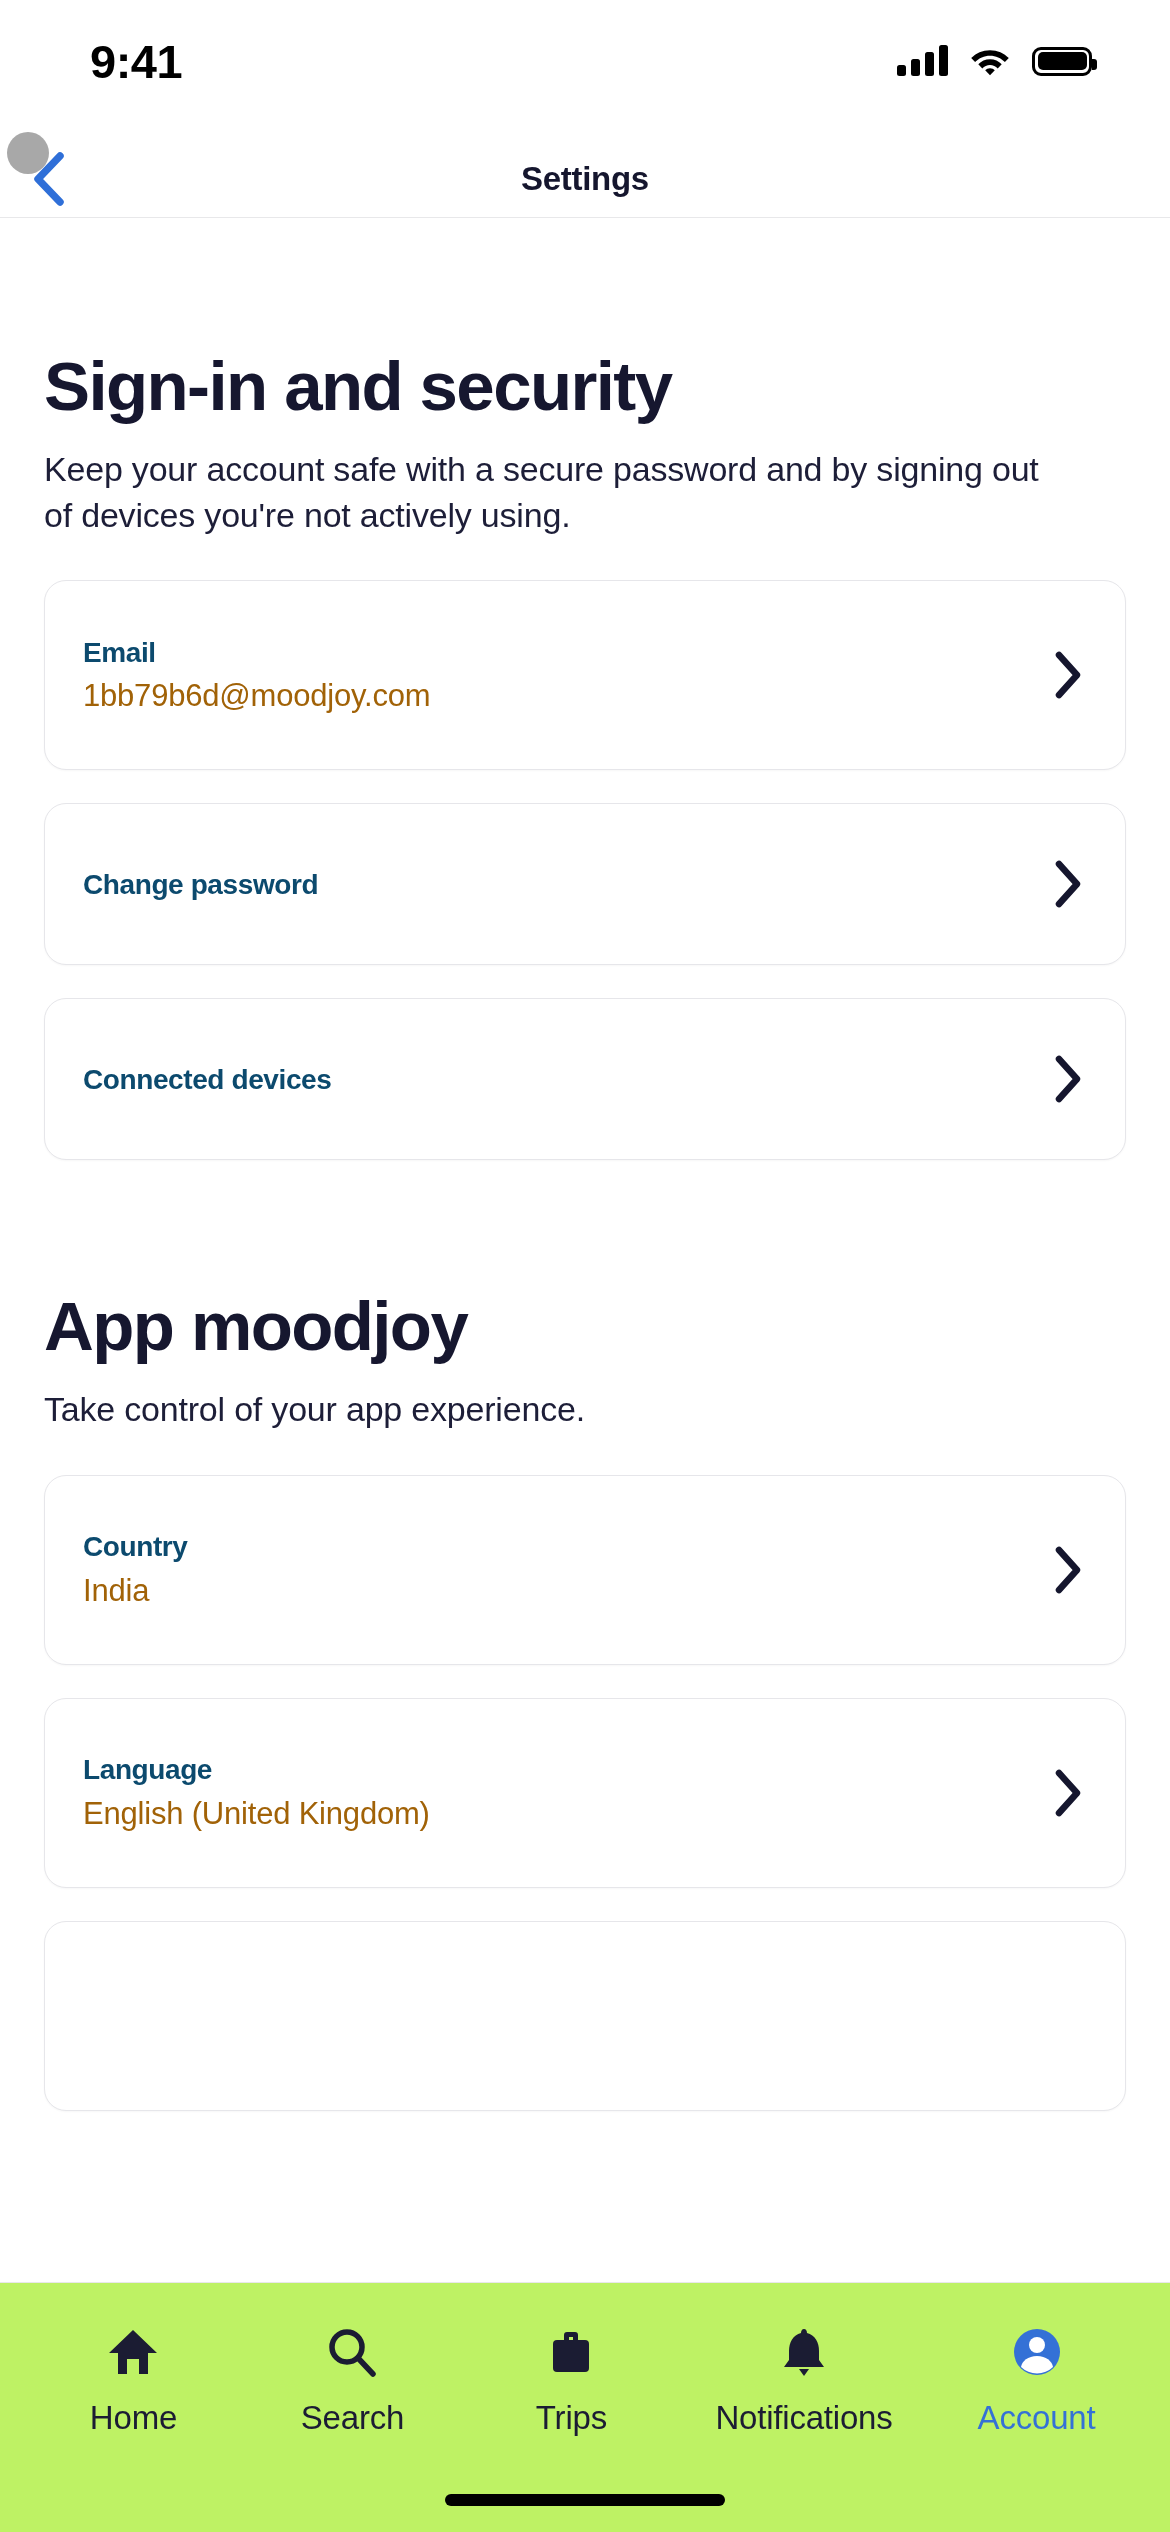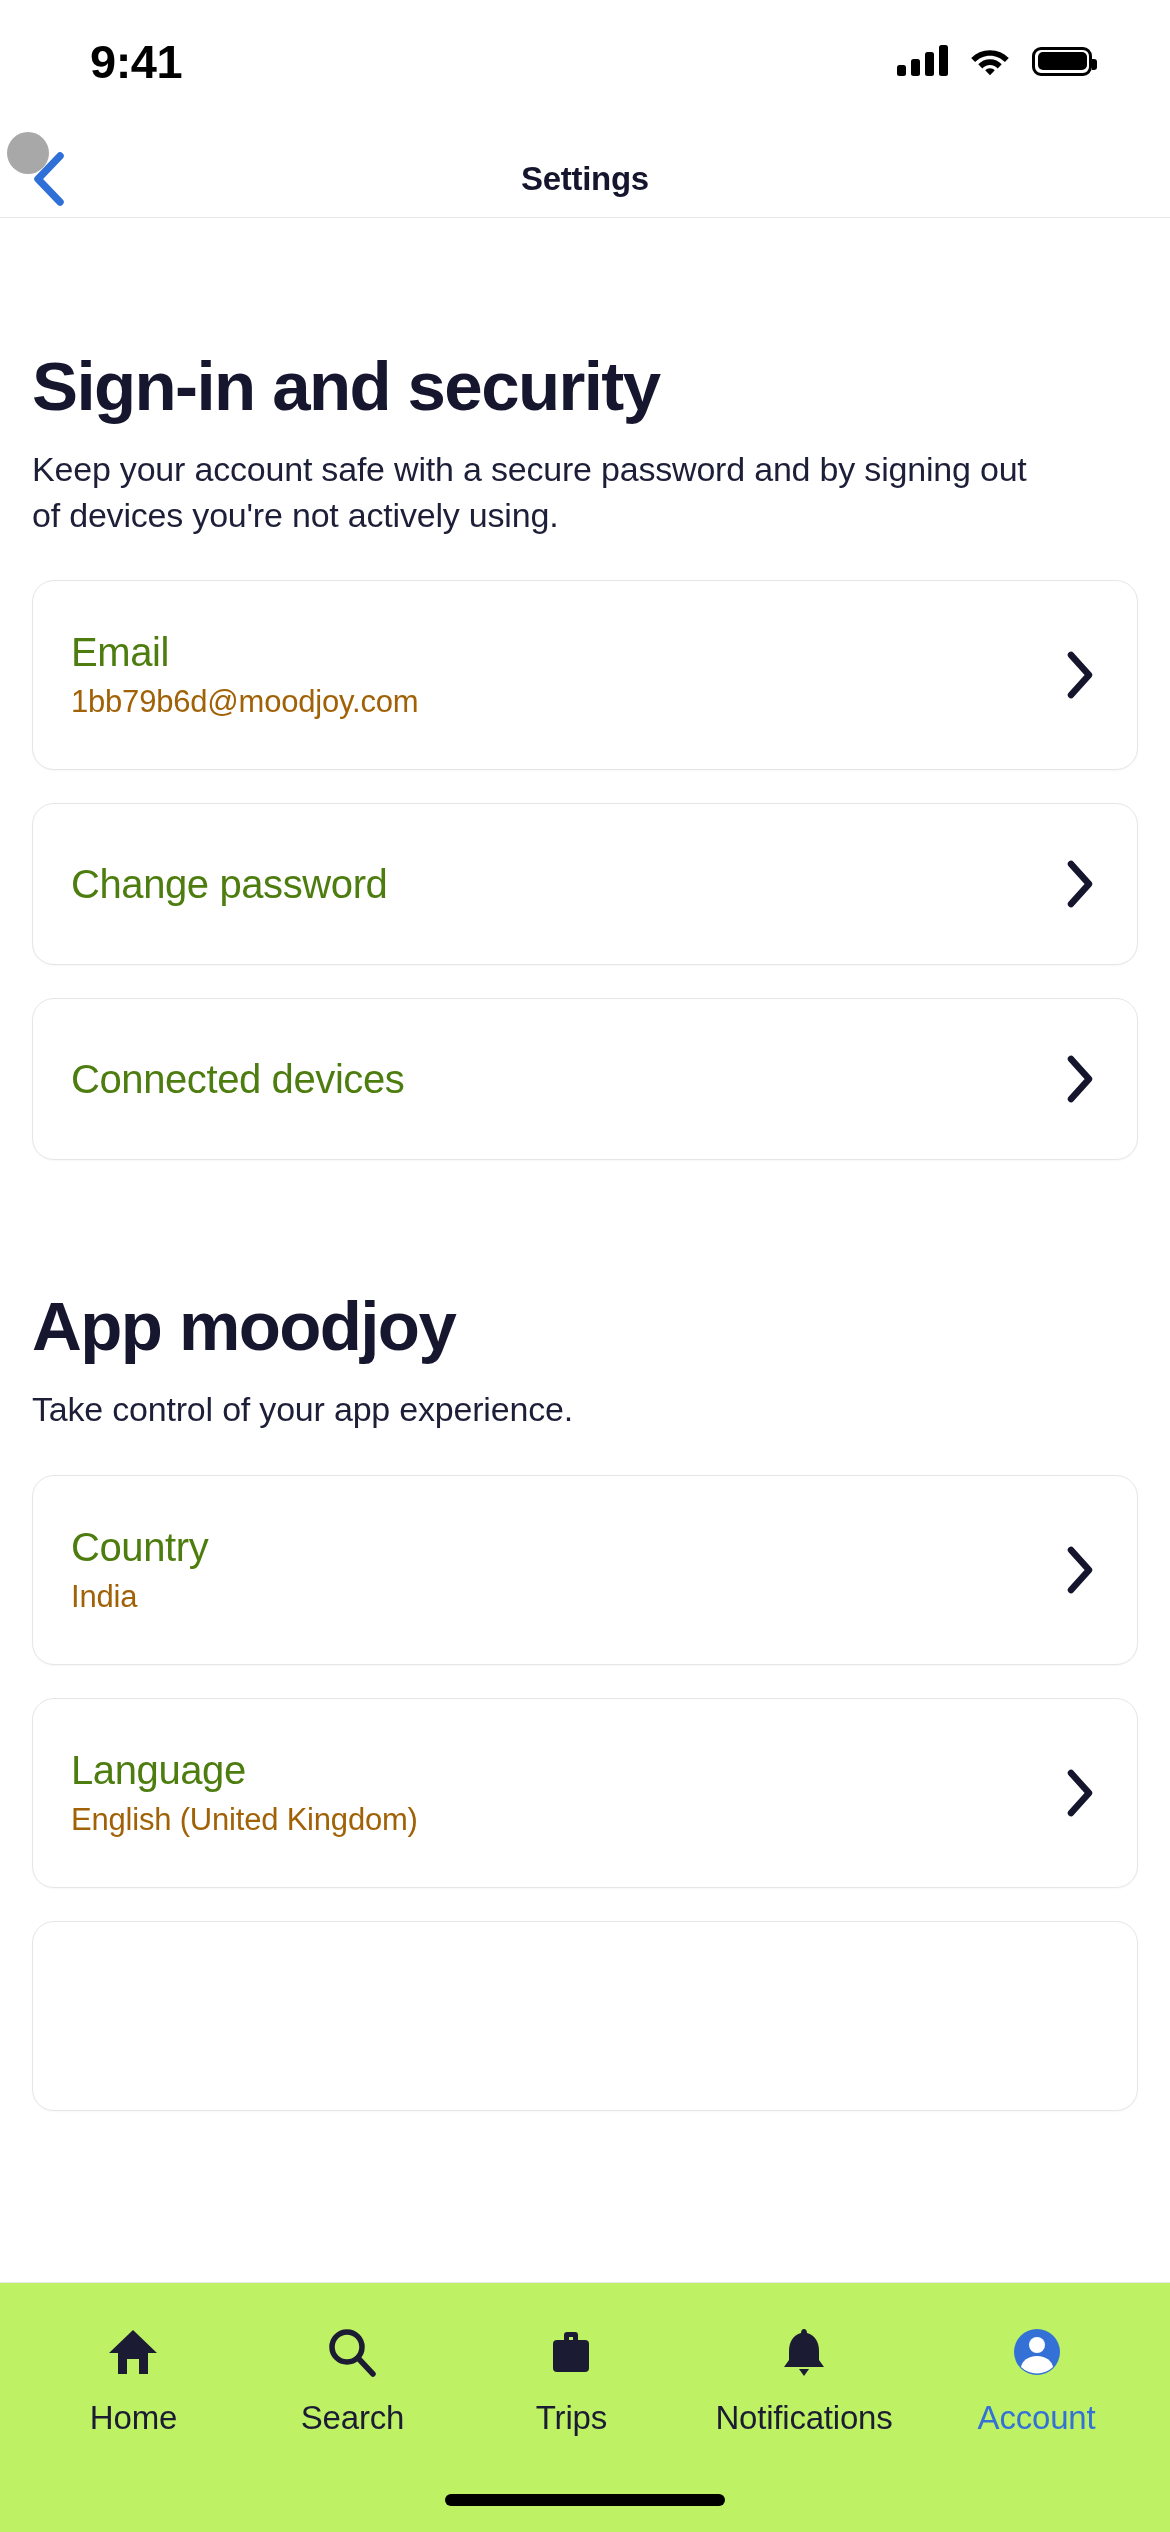--- a/index.html
+++ b/index.html
@@ -71,21 +71,21 @@
   .cursor-dot {
     position:absolute; left:7px; top:132px;
     width:42px; height:42px; border-radius:50%;
     background:#a8a8a8; z-index:40;
   }
 
   
   .content {
     flex:1 1 auto;
     overflow:hidden;
-    padding:0 32px;
+    padding:0 44px;
     position:relative;
   }
 
   .section { }
   .sec-sign { padding-top:92px; }
   .sec-app  { padding-top:130px; }
 
   .sec-title {
     font-size:69px; font-weight:bold; color:#16172f;
     letter-spacing:-1.6px; line-height:1.06;
@@ -106,21 +106,21 @@
     border-radius:22px;
     min-height:162px;
     display:flex; align-items:center; justify-content:space-between;
     padding:0 40px 0 38px;
     box-shadow:0 1px 2px rgba(18,18,40,0.035);
   }
   .card-two { min-height:190px; }
 
   .card-text { display:flex; flex-direction:column; gap:13px; }
   .card-label {
-    font-size:40px; font-weight:normal; color:#4d7c0f;
+    font-size:28px; font-weight:bold; color:#0c4a6e;
     letter-spacing:-0.4px; line-height:1.05;
   }
   .card-value {
     font-size:31px; color:#a16207; letter-spacing:-0.2px; line-height:1.05;
   }
   .chev { flex:0 0 auto; display:flex; align-items:center; }
 
   
   .tabbar {
     flex:0 0 250px; height:250px;

